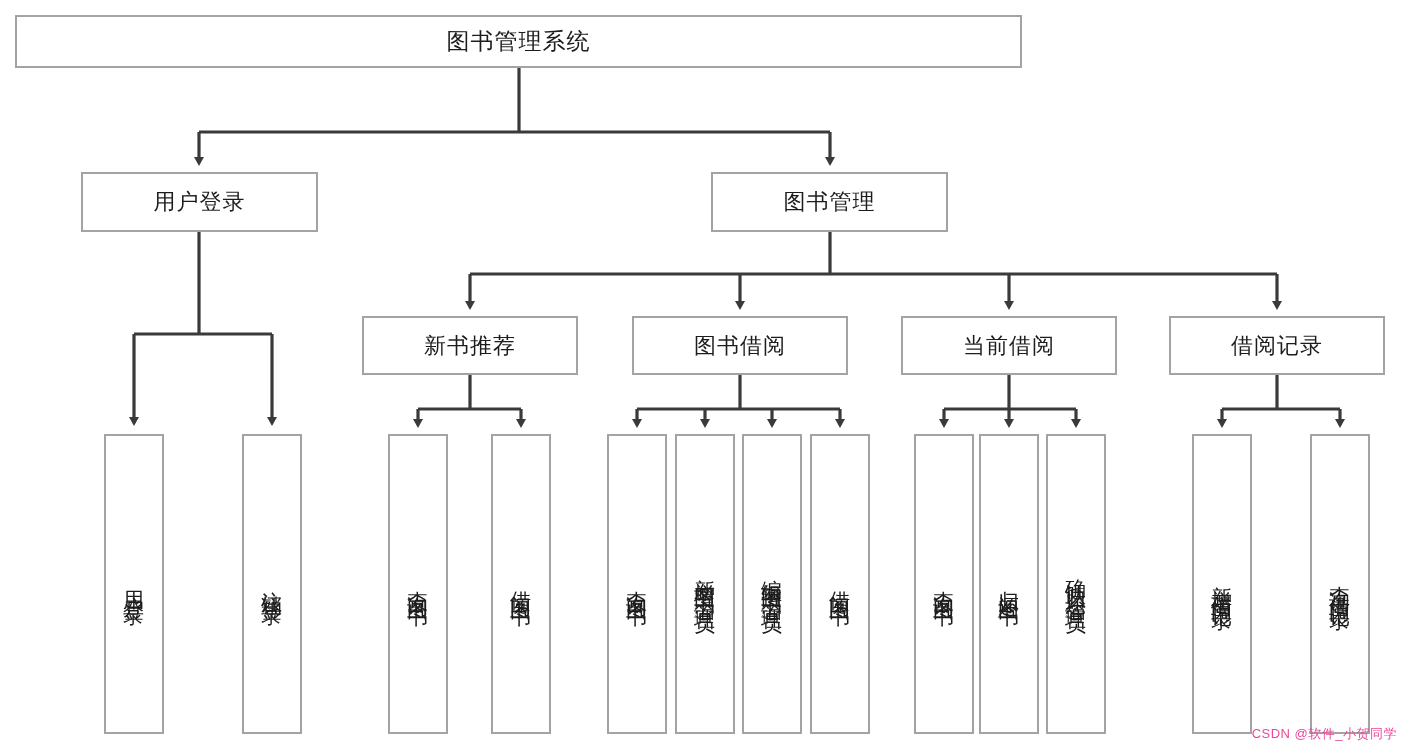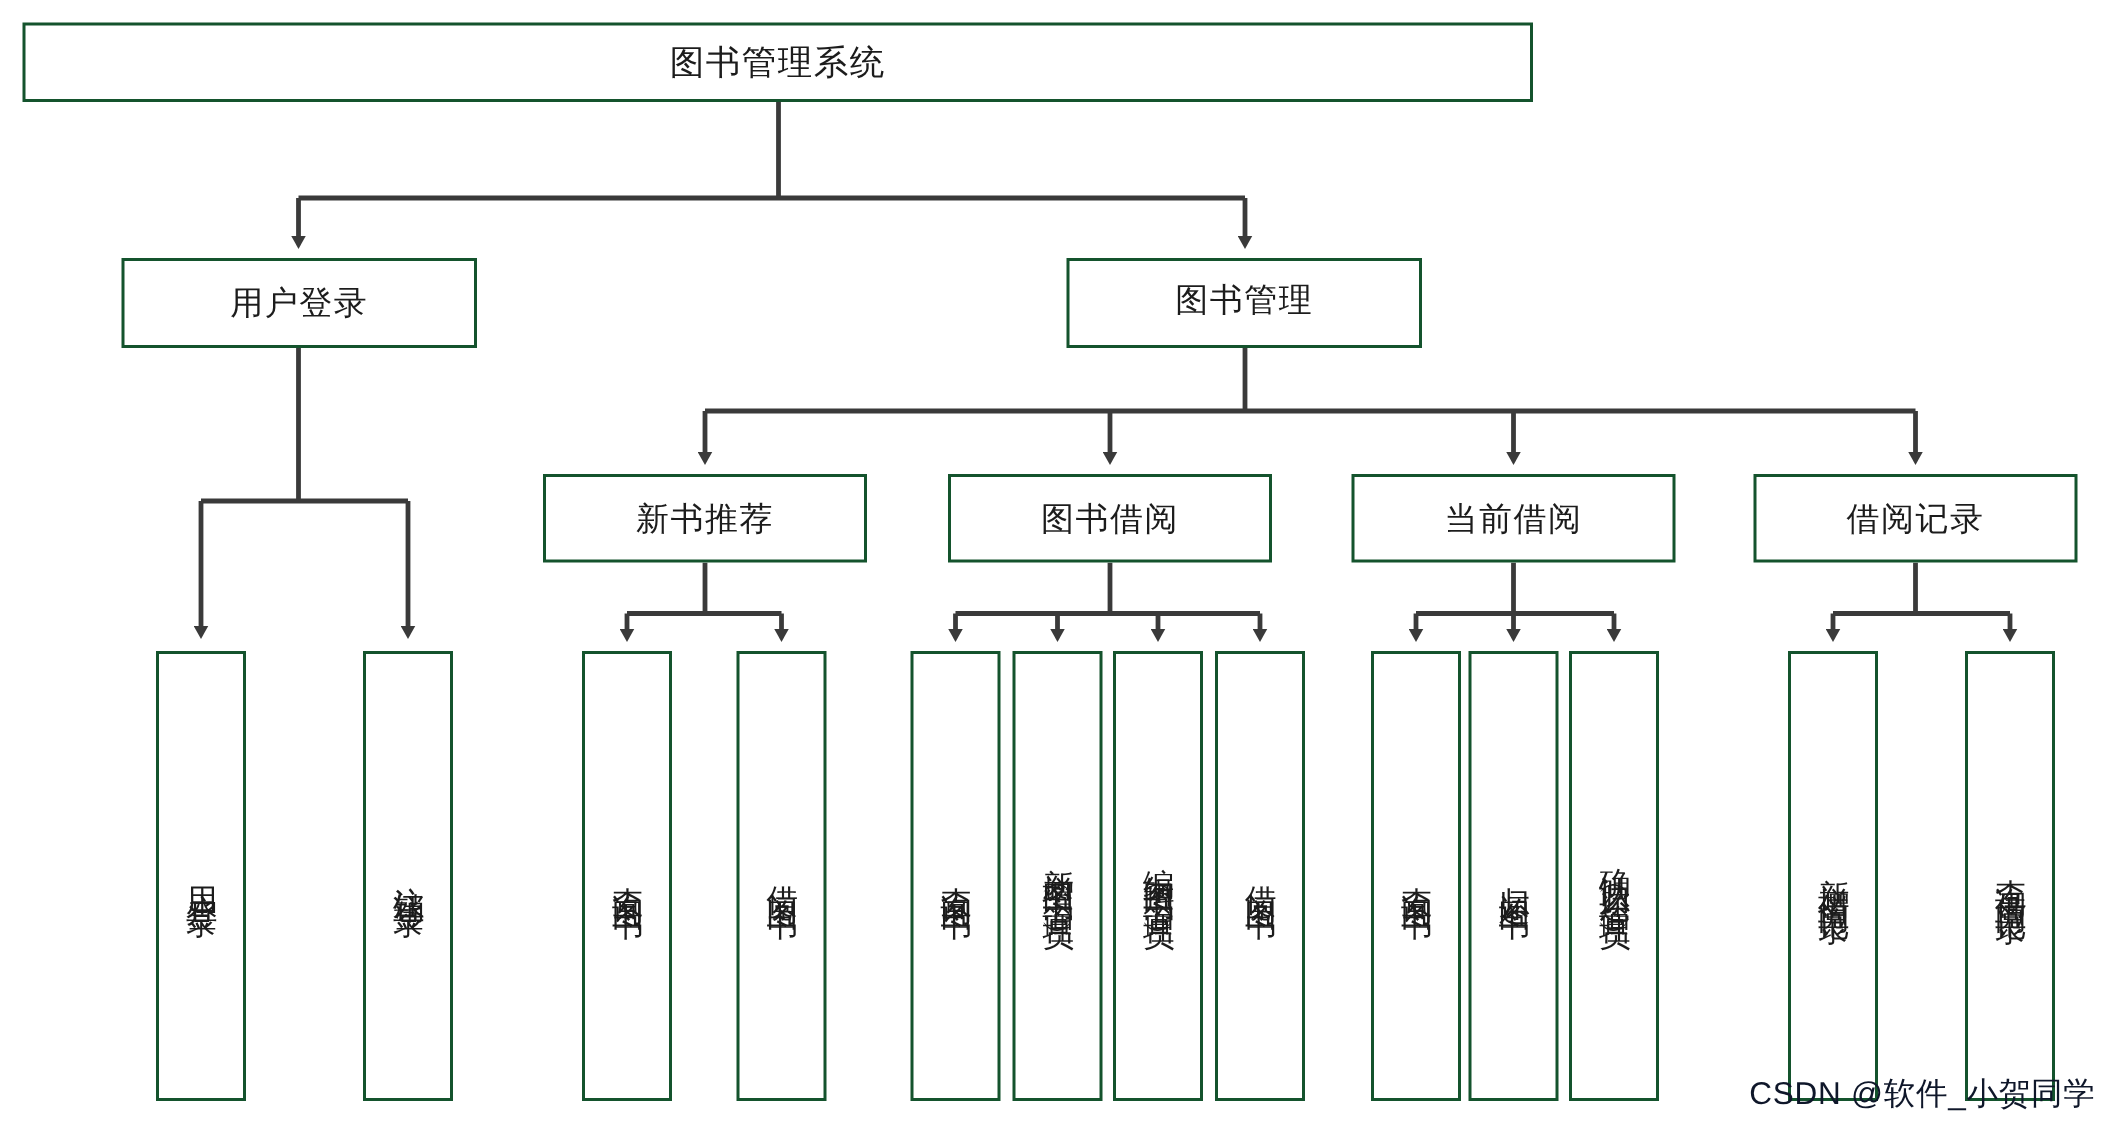--- a/index.html
+++ b/index.html
@@ -23,21 +23,21 @@
     position: absolute;
     left: 0;
     top: 0;
     width: 1405px;
     height: 747px;
     pointer-events: none;
   }
   .node {
     position: absolute;
     box-sizing: border-box;
-    border: 2px solid #14532d;
+    border: 2px solid #a3a3a3;
     background: #ffffff;
     display: flex;
     align-items: center;
     justify-content: center;
     text-align: center;
     color: #1c1c1c;
     z-index: 2;
   }
   .node.horiz {
     font-size: 22px;
@@ -58,22 +58,22 @@
     align-items: center;
   }
   .node.vert > span {
     display: block;
     white-space: normal;
   }
   .watermark {
     position: absolute;
     right: 8px;
     bottom: 4px;
-    font-size: 21px;
-    color: #0f172a;
+    font-size: 13px;
+    color: #ec4899;
     letter-spacing: 0.5px;
     z-index: 5;
     white-space: nowrap;
   }
 </style>
 </head>
 <body>
 
 <div id="canvas">
 
@@ -127,21 +127,21 @@
     </g>
   </svg>
 
   <div class="node horiz root" style="left:15px; top:15px; width:1007px; height:53px;">
     <span>图书管理系统</span>
   </div>
 
   <div class="node horiz" style="left:81px; top:172px; width:237px; height:60px;">
     <span>用户登录</span>
   </div>
-  <div class="node horiz" style="left:711px; top:172px; width:237px; height:60px;font-family:Liberation Mono, monospace;">
+  <div class="node horiz" style="left:711px; top:172px; width:237px; height:60px;">
     <span>图书管理</span>
   </div>
 
   <div class="node horiz" style="left:632px; top:316px; width:216px; height:59px;">
     <span>图书借阅</span>
   </div>
   <div class="node horiz" style="left:362px; top:316px; width:216px; height:59px;">
     <span>新书推荐</span>
   </div>
   <div class="node horiz" style="left:1169px; top:316px; width:216px; height:59px;">

